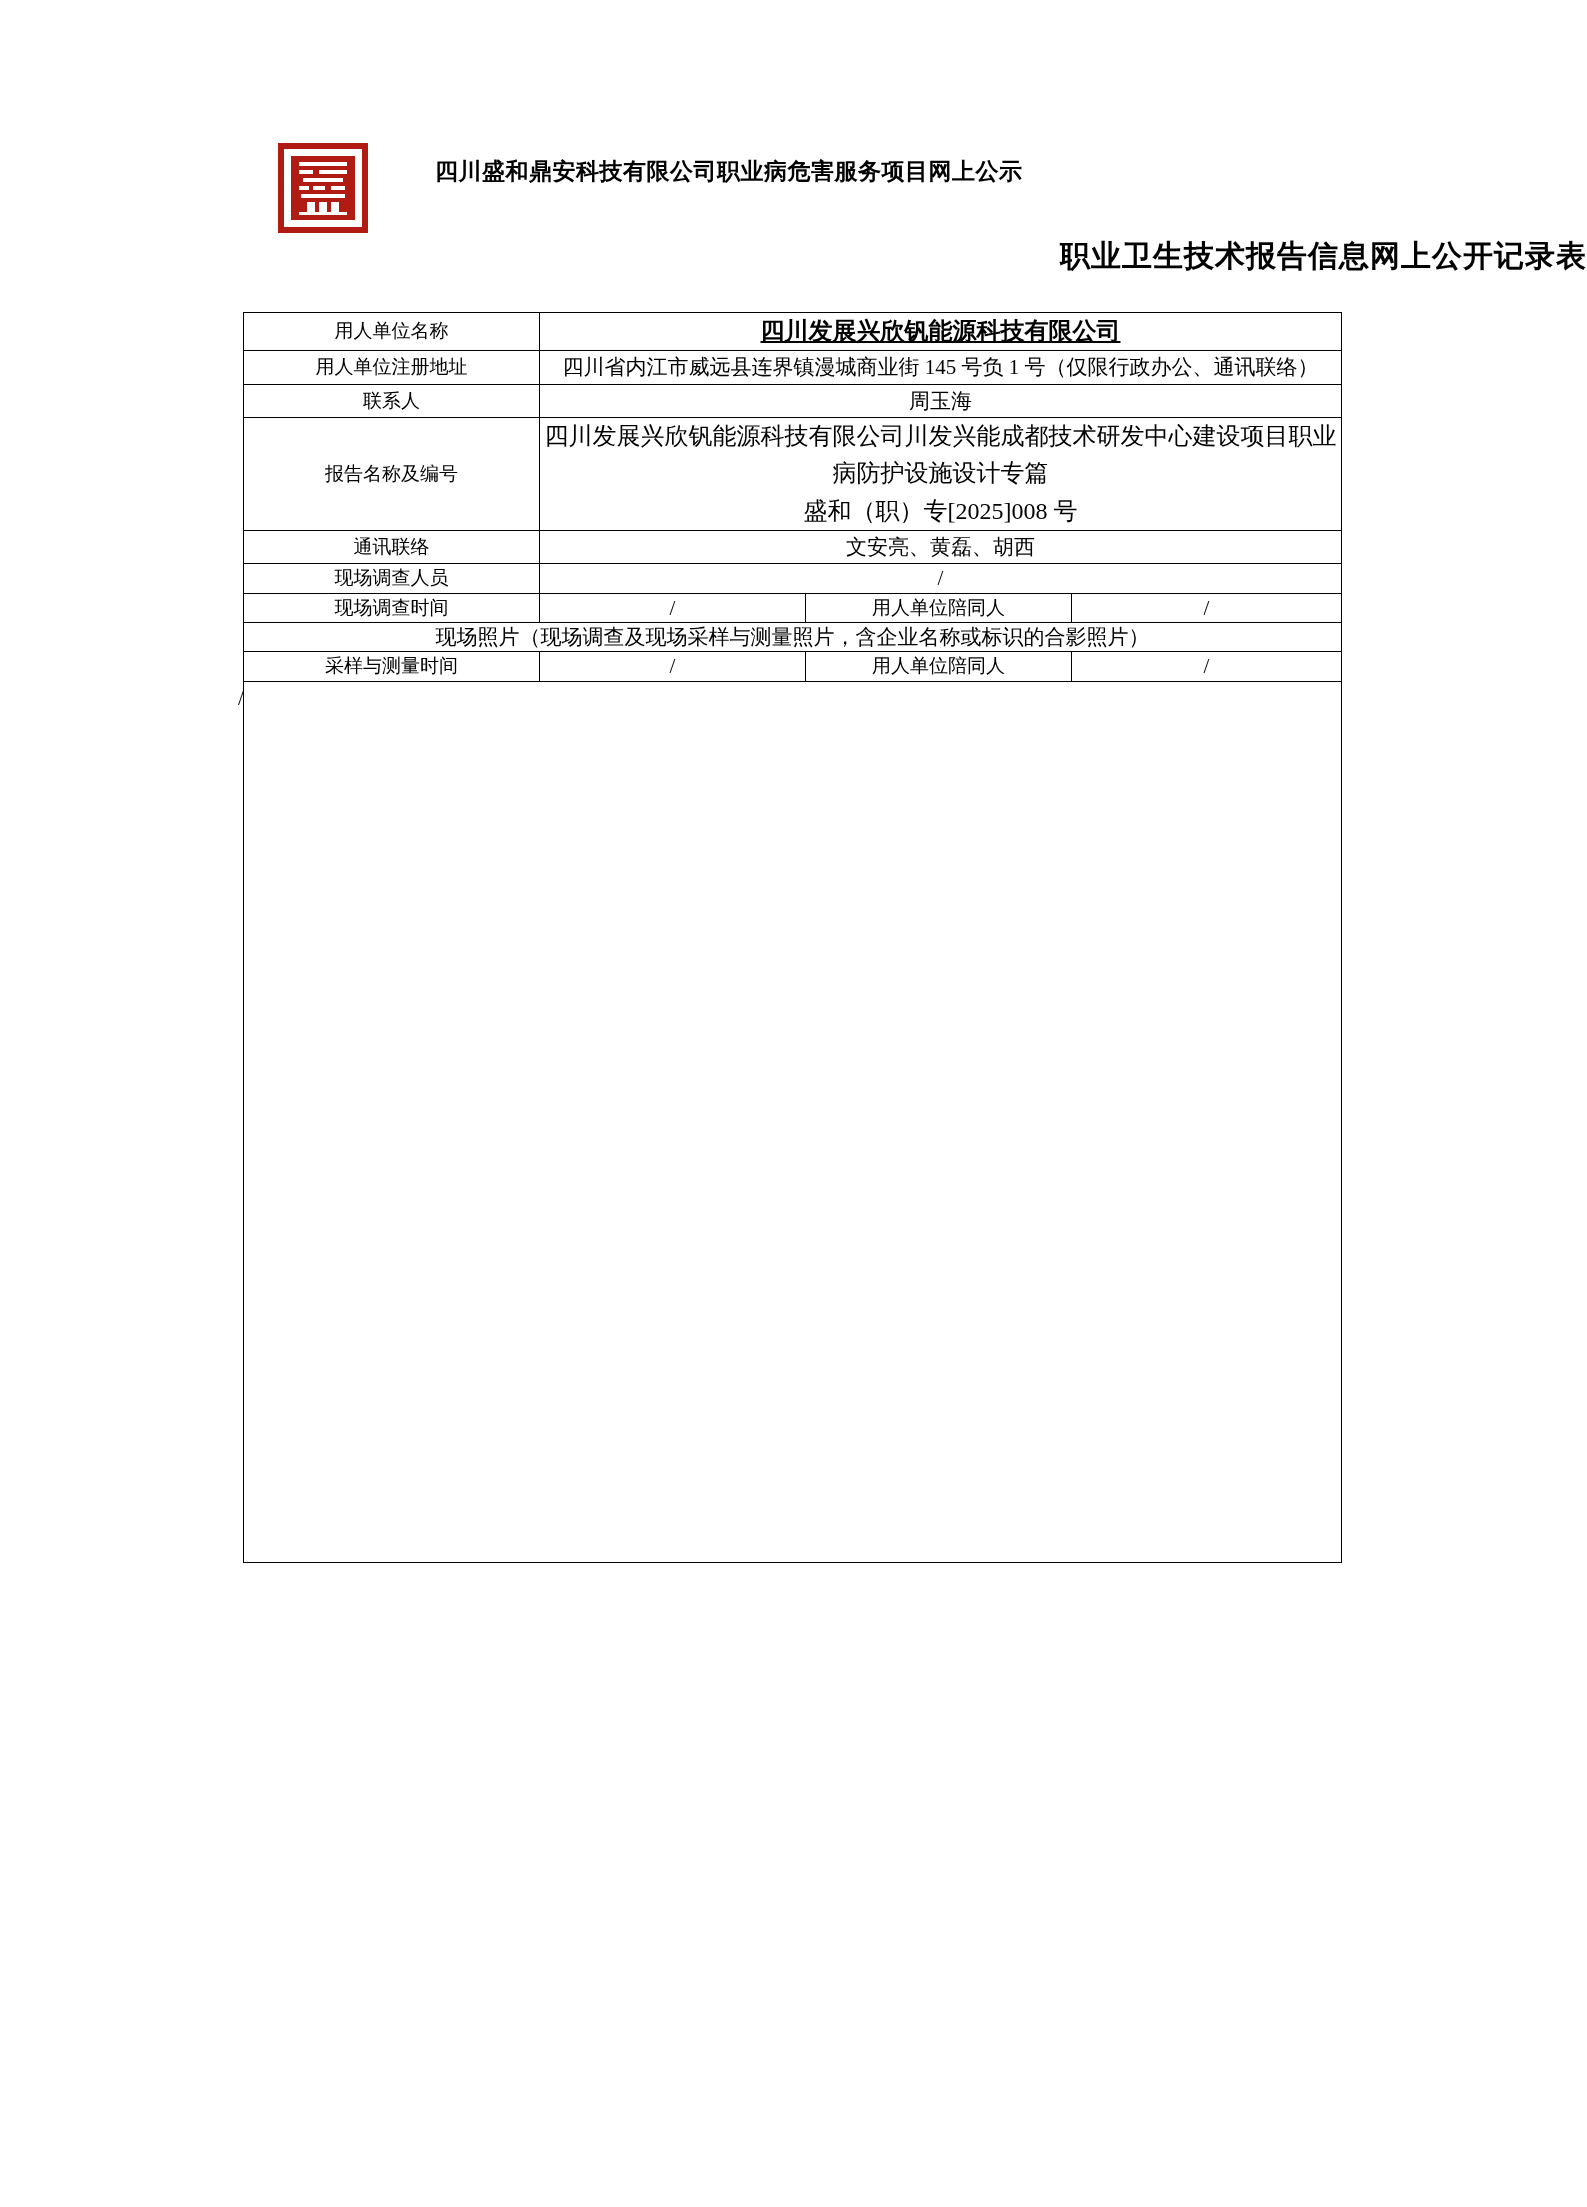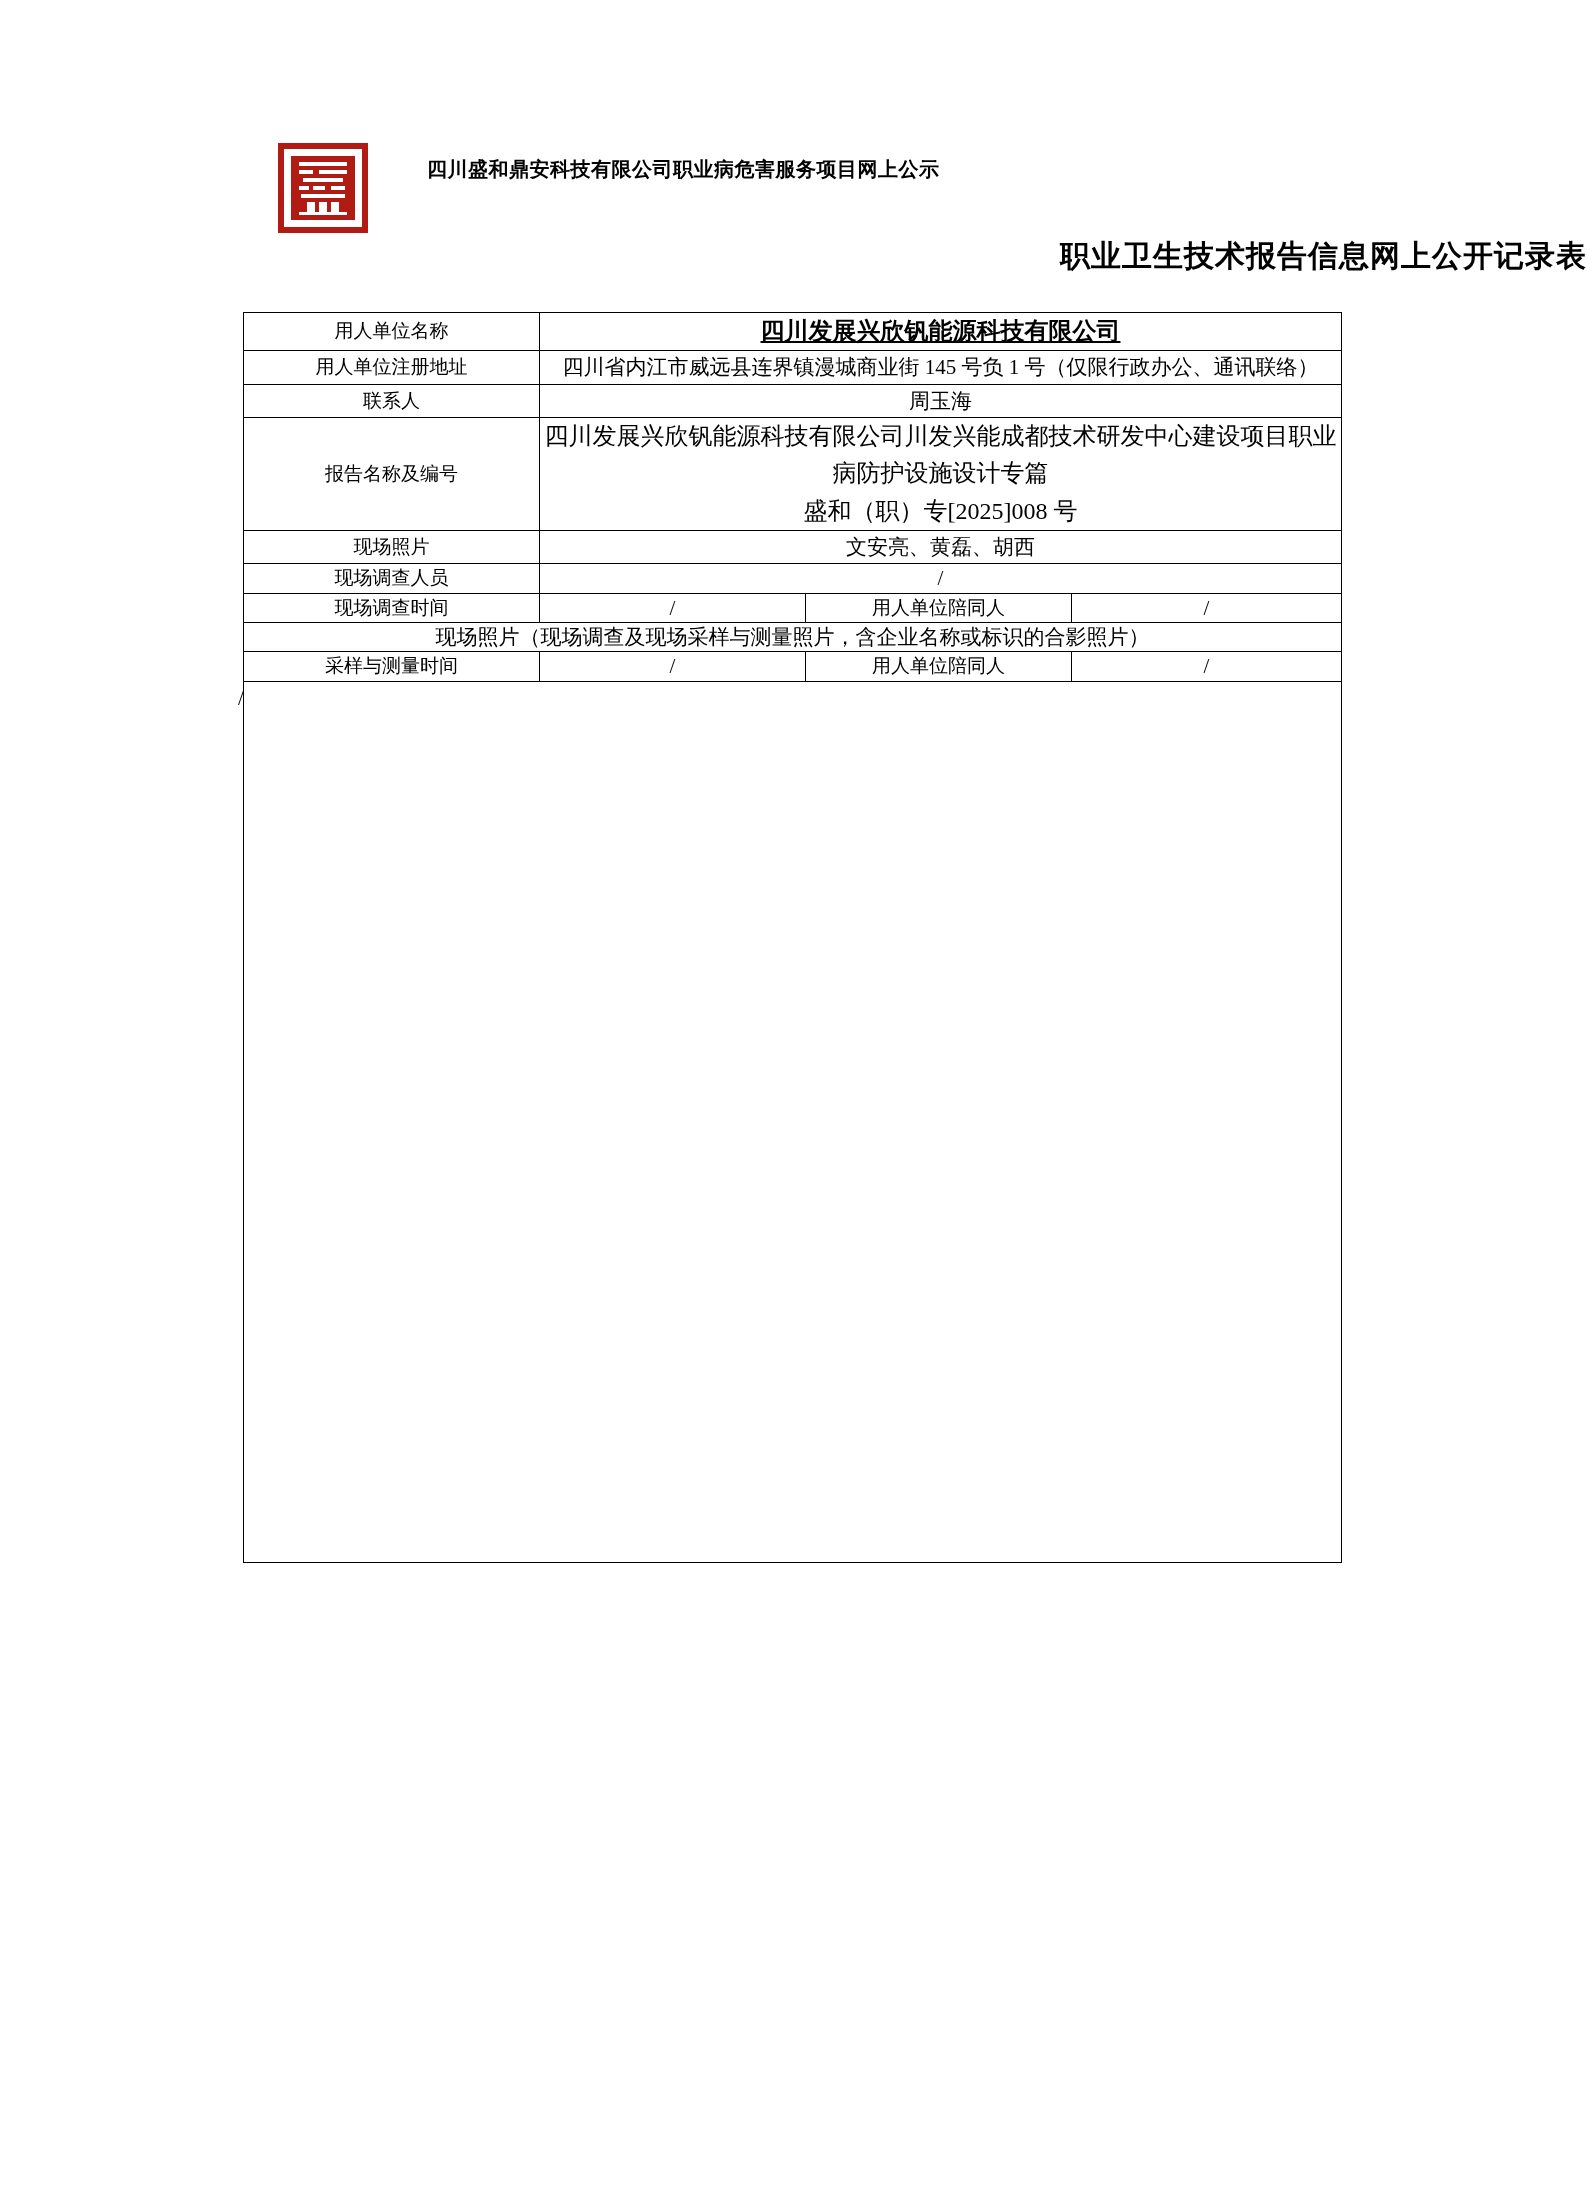--- a/index.html
+++ b/index.html
@@ -34,23 +34,23 @@
     position: absolute;
     left: 30px;
     top: 12px;
     width: 92px;
     height: 92px;
   }
   .logo svg { display: block; }
 
   .header-title {
     position: absolute;
-    left: 180px;
+    left: 188px;
     top: 26px;
-    font-size: 20px;
+    font-size: 23px;
     font-weight: bold;
     letter-spacing: 0.5px;
     white-space: nowrap;
   }
 
   .doc-title {
     position: absolute;
     left: 0;
     top: 236px;
     width: 1587px;
@@ -172,21 +172,21 @@
         <tr>
           <td class="lbl">联系人</td>
           <td class="val-small" colspan="3">周玉海</td>
         </tr>
         <tr>
           <td class="lbl">报告名称及编号</td>
           <td class="val multi" colspan="3">四川发展兴欣钒能源科技有限公司川发兴能成都技术研发中心建设项目职业病防护设施设计专篇
 盛和（职）专[2025]008 号</td>
         </tr>
         <tr>
-          <td class="lbl">现场照片</td>
+          <td class="lbl">通讯联络</td>
           <td class="val-small" colspan="3">文安亮、黄磊、胡西</td>
         </tr>
         <tr>
           <td class="lbl">现场调查人员</td>
           <td class="slash" colspan="3">/</td>
         </tr>
         <tr>
           <td class="lbl">现场调查时间</td>
           <td class="slash">/</td>
           <td class="lbl nowrap">用人单位陪同人</td>

